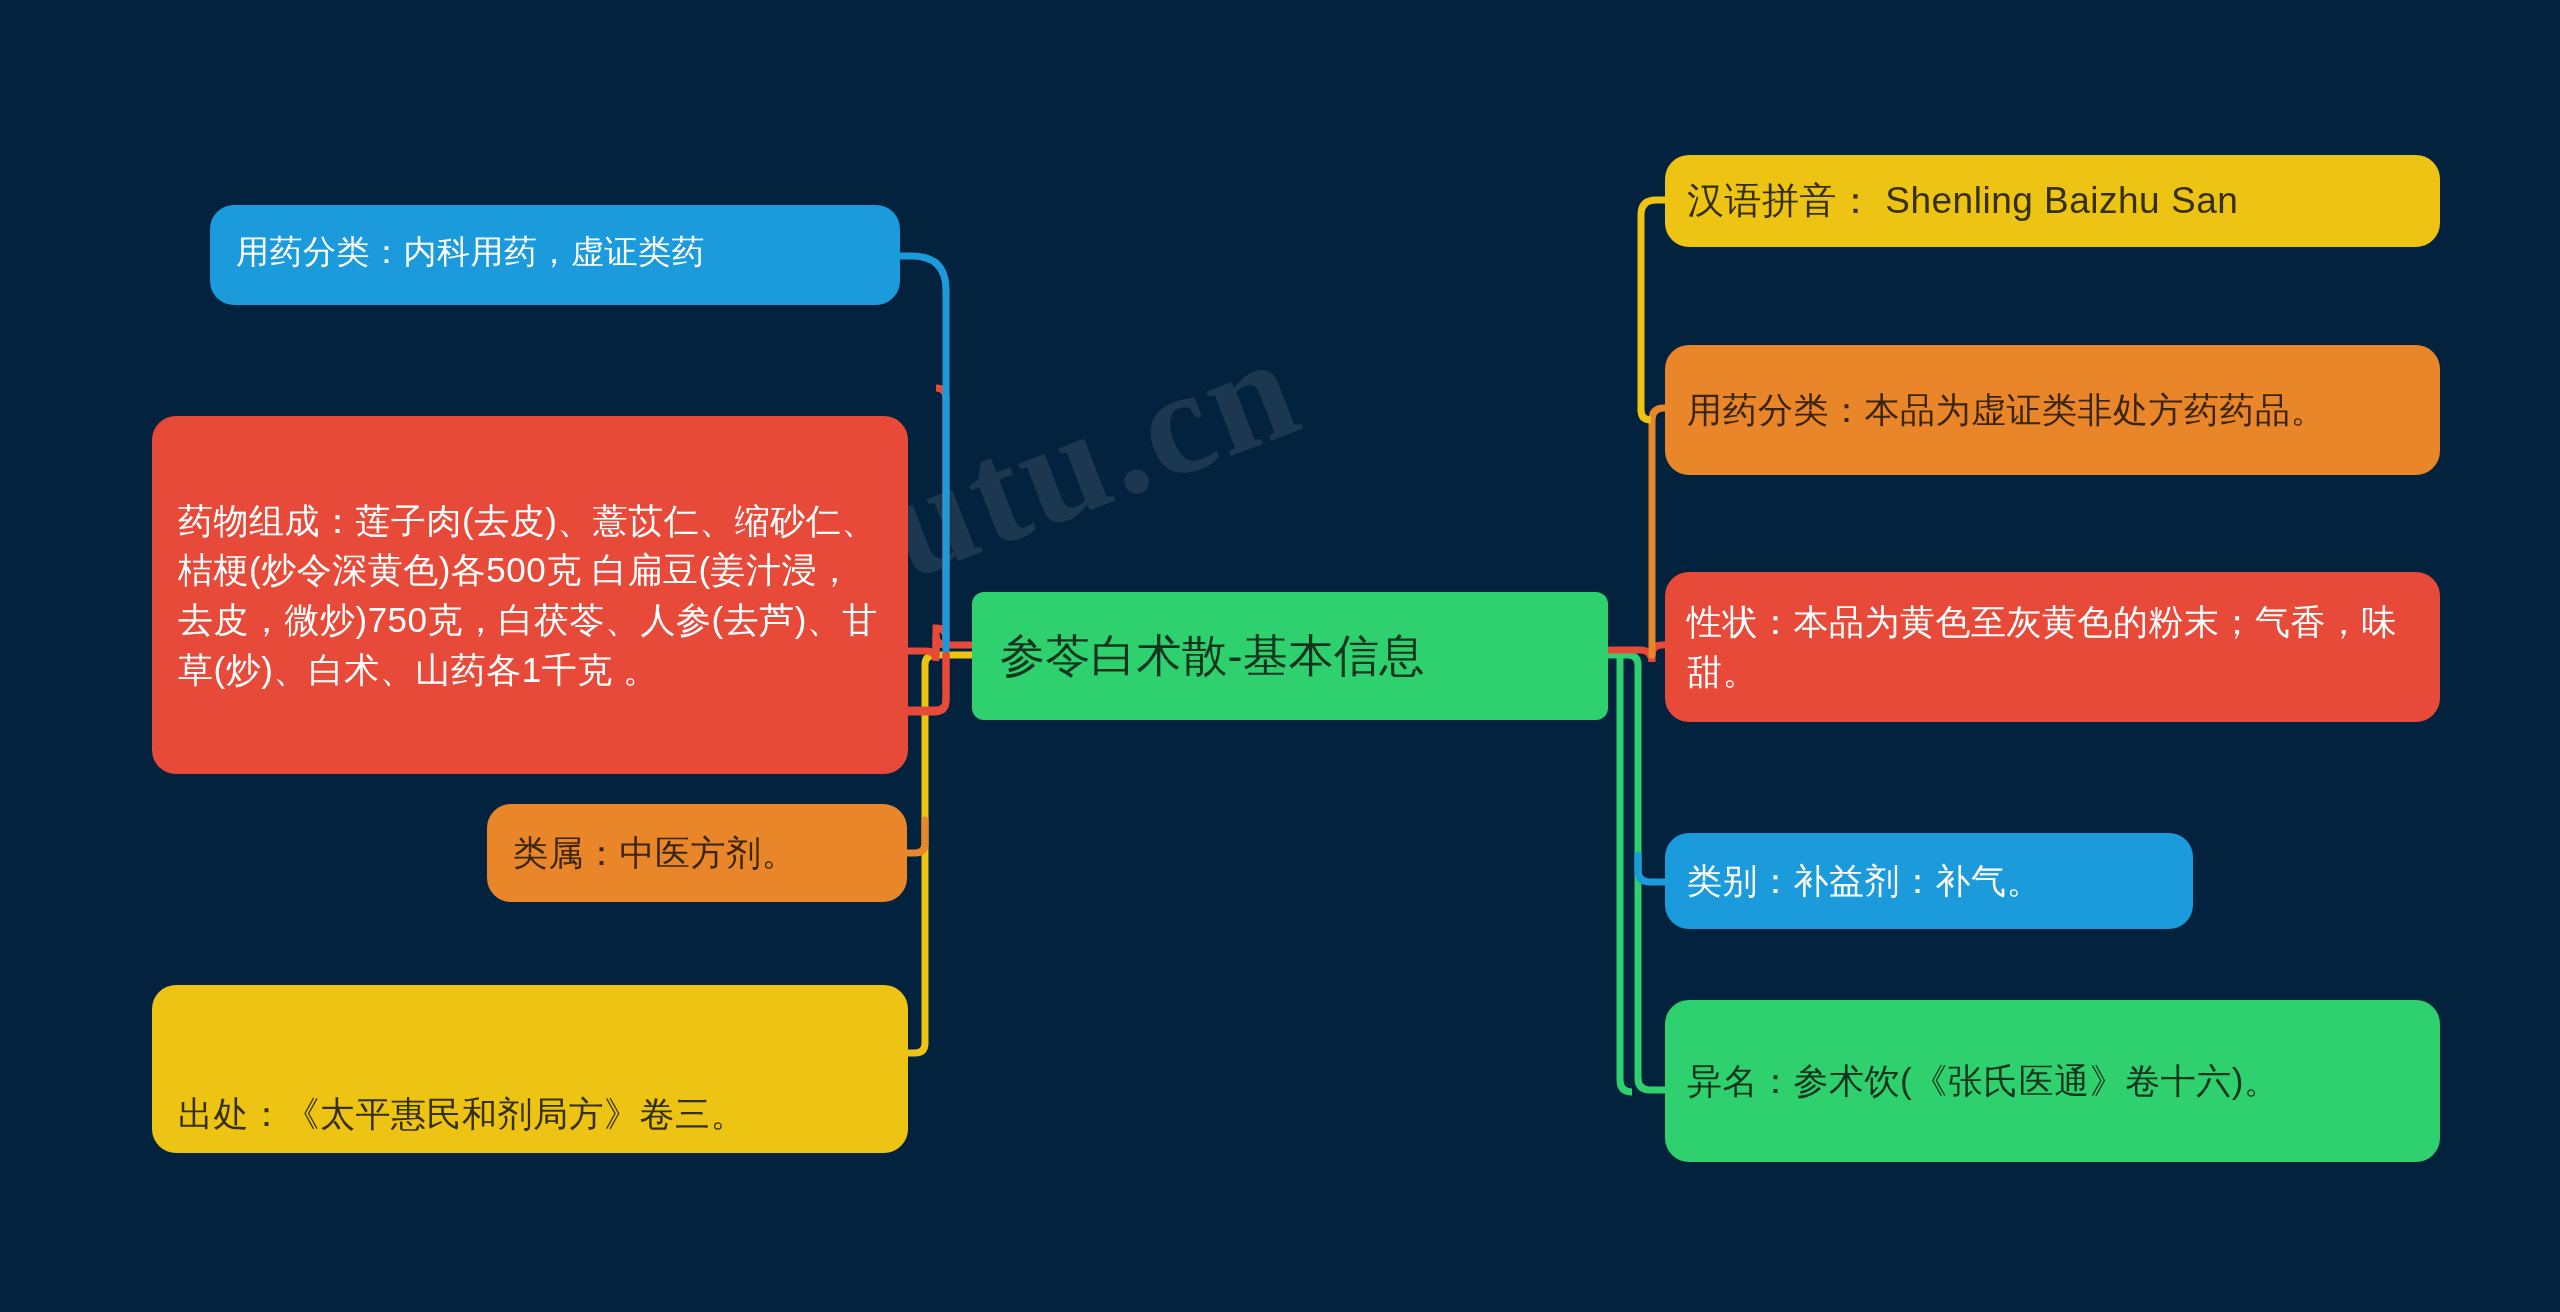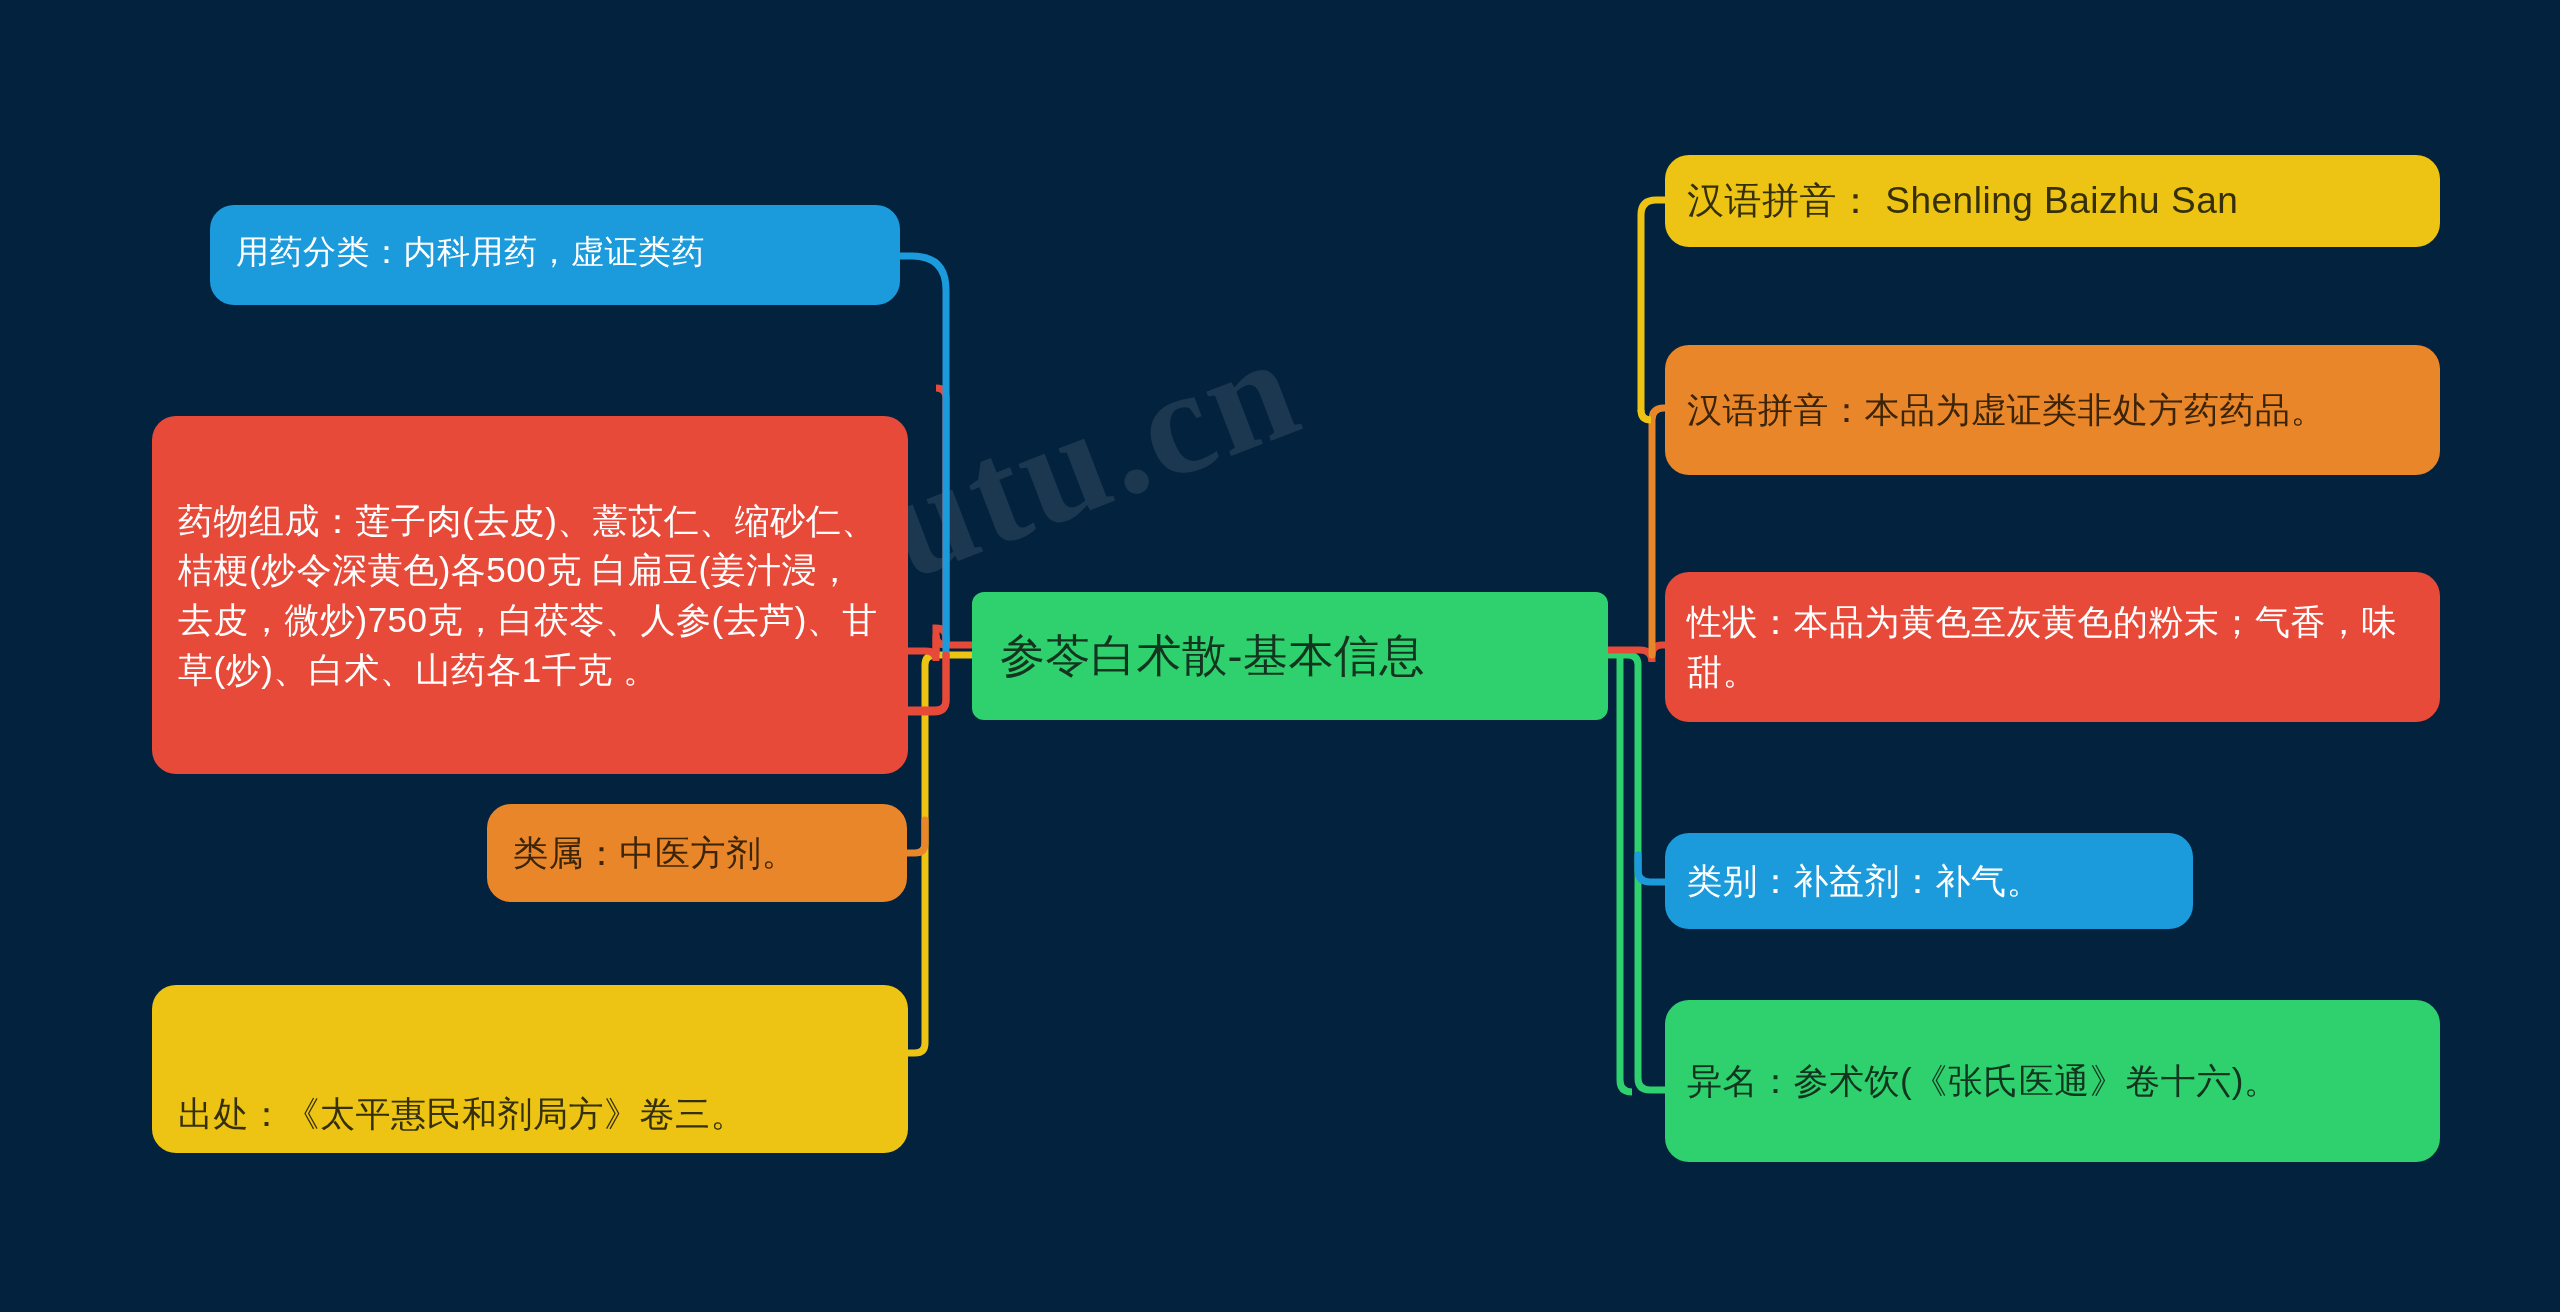--- a/index.html
+++ b/index.html
@@ -117,21 +117,21 @@
 
   <div class="node center" style="left:972px; top:592px; width:636px; height:128px; padding:0 28px; background:#2fd06e; color:#13351f;">
     <span class="node-text">参苓白术散-基本信息</span>
   </div>
 
   <div class="node" style="left:1665px; top:155px; width:775px; height:92px; padding:0 22px; background:#edc413; color:#35300a; font-size:37px;">
     <span class="node-text">汉语拼音： Shenling Baizhu San</span>
   </div>
 
   <div class="node" style="left:1665px; top:345px; width:775px; height:130px; padding:10px 22px; background:#e9862a; color:#3b2408; font-size:35px;">
-    <span class="node-text"> 汉语拼音：本品为虚证类非处方药药品。</span>
+    <span class="node-text"> 用药分类：本品为虚证类非处方药药品。</span>
   </div>
 
   <div class="node" style="left:1665px; top:572px; width:775px; height:150px; padding:10px 22px; background:#e84a3a; color:#ffffff; font-size:35px;">
     <span class="node-text">性状：本品为黄色至灰黄色的粉末；气香，味甜。</span>
   </div>
 
   <div class="node" style="left:1665px; top:833px; width:528px; height:96px; padding:4px 22px; background:#1b9bdc; color:#ffffff; font-size:35px;">
     <span class="node-text">类别：补益剂：补气。</span>
   </div>
 

